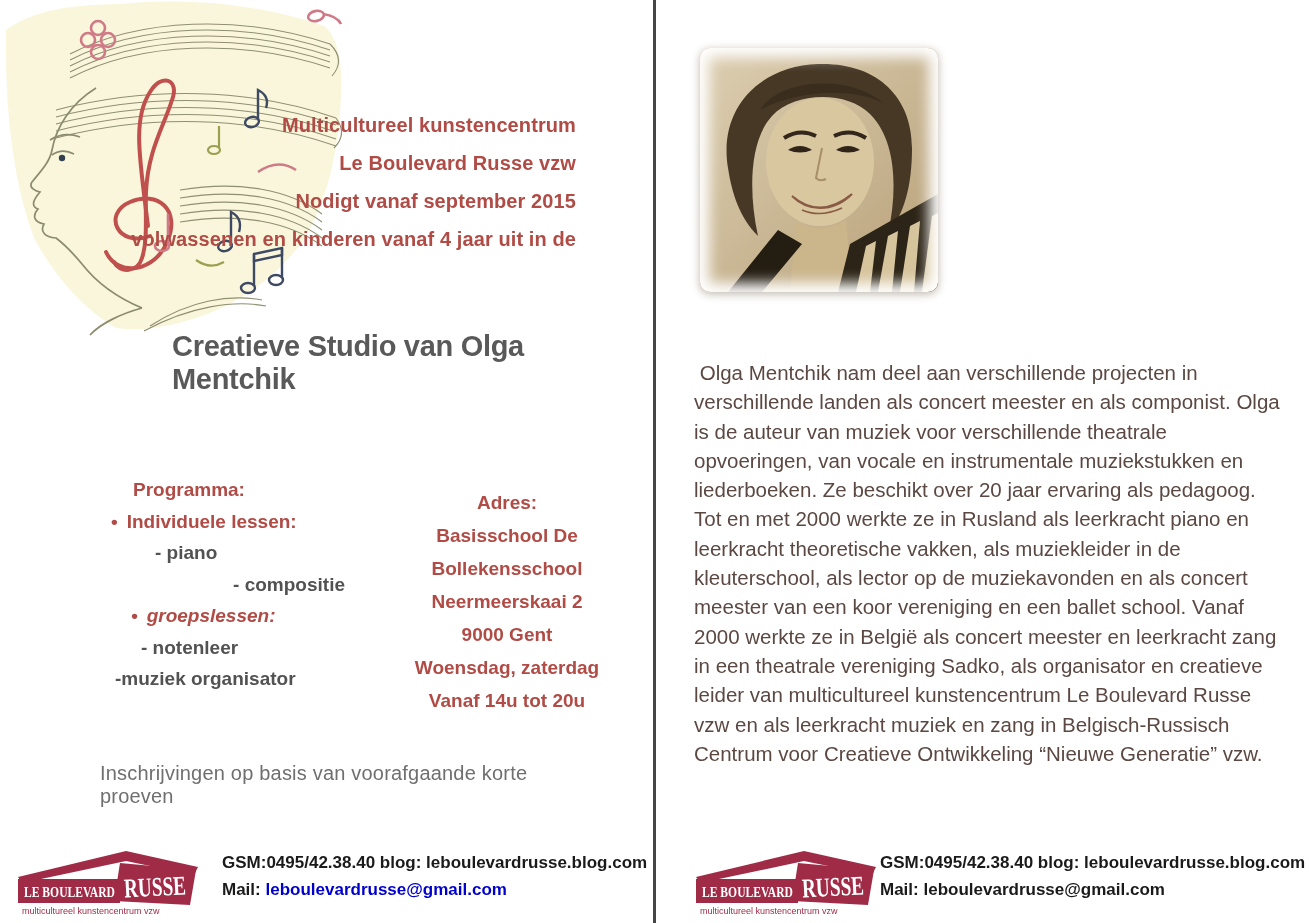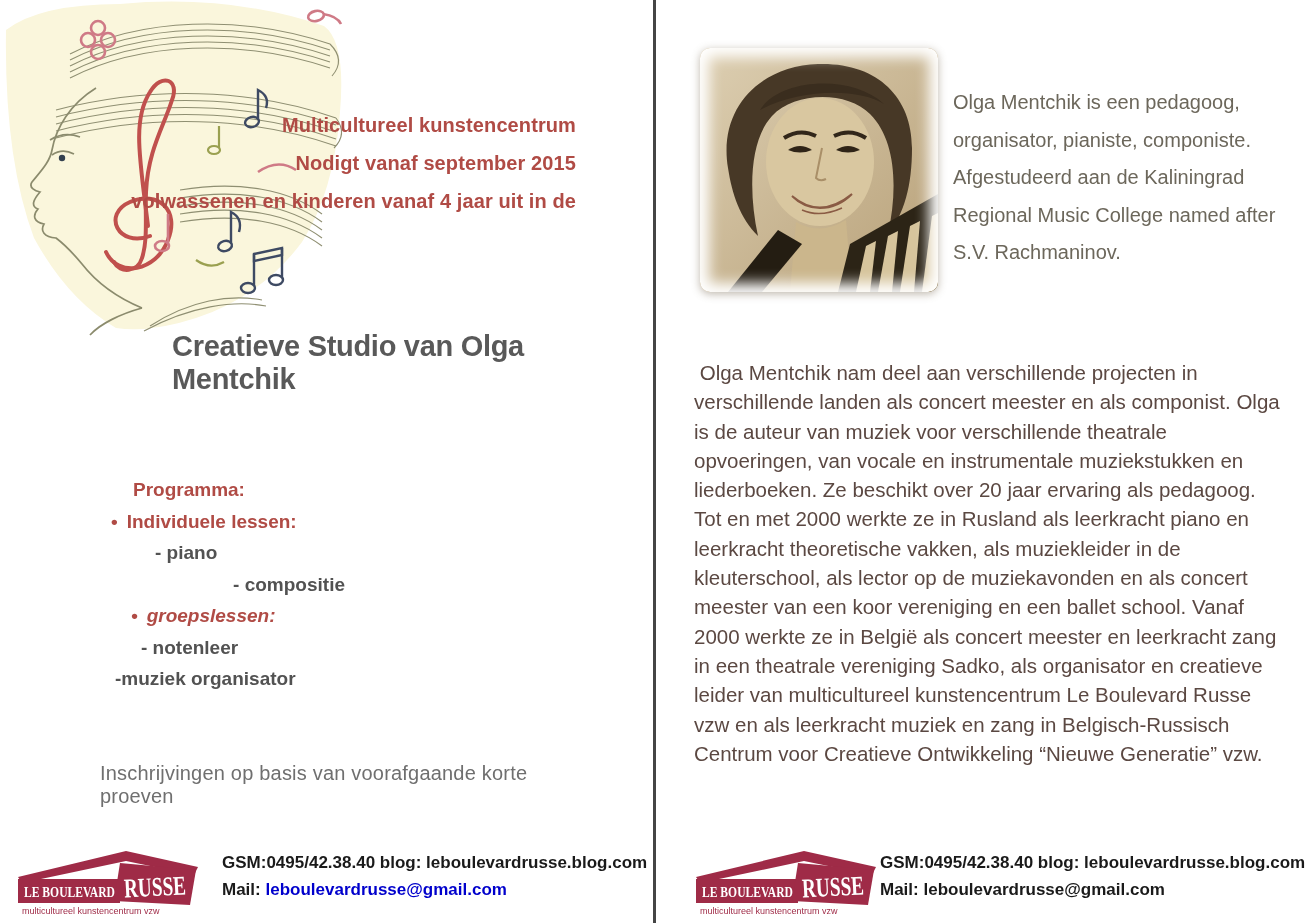--- a/index.html
+++ b/index.html
@@ -120,36 +120,45 @@
             <ellipse cx="214" cy="150" rx="6" ry="4"></ellipse>
               <path d="M219,148 V126"></path>
             <path d="M196,260 q14,10 28,2"></path>
           </g>
         </g>
       </svg>
     </div>
 
     <div class="invite">
       <div>Multicultureel kunstencentrum</div>
+      <div>Le Boulevard Russe vzw</div>
       <div>Nodigt vanaf september 2015</div>
       <div>volwassenen en kinderen vanaf 4 jaar uit in de</div>
     </div>
 
     <div class="doc-title">Creatieve Studio van Olga Mentchik</div>
 
     <div class="prog">
       <div class="prog-row red p0">Programma:</div>
       <div class="prog-row red p1"><span class="bl">•</span><span>Individuele lessen:</span></div>
       <div class="prog-row p2"><span>- piano</span></div>
       <div class="prog-row p3"><span>- compositie</span></div>
       <div class="prog-row red p4"><span class="bl">•</span><span>groepslessen:</span></div>
       <div class="prog-row p5"><span>- notenleer</span></div>
       <div class="prog-row p6"><span>-muziek organisator</span></div>
     </div>
 
+    <div class="adres">
+      <div>Adres:</div>
+      <div>Basisschool De Bollekensschool</div>
+      <div>Neermeerskaai 2</div>
+      <div>9000 Gent</div>
+      <div>Woensdag, zaterdag</div>
+      <div>Vanaf 14u tot 20u</div>
+    </div>
 
     <div class="note">Inschrijvingen op basis van voorafgaande korte&nbsp; proeven</div>
 
     <div class="logo-box" style="left:8px;top:843px;">
       <svg width="205" height="74" viewBox="0 0 205 74">
         <polygon class="maroon" points="10,34 118,8 190,24 186,32 118,18 14,40"></polygon>
         <rect class="maroon" x="10" y="36" width="102" height="24"></rect>
         <polygon class="maroon" points="112,20 188,27 182,62 106,58"></polygon>
         <text x="16" y="54" font-family="Liberation Serif, serif" font-weight="bold" font-size="15" fill="#ffffff" textLength="91" lengthAdjust="spacingAndGlyphs">LE BOULEVARD</text>
         <text x="116" y="53" font-family="Liberation Serif, serif" font-weight="bold" font-size="27" fill="#ffffff" textLength="62" lengthAdjust="spacingAndGlyphs" transform="rotate(-3 145 45)">RUSSE</text>
@@ -190,21 +199,20 @@
         <g>
           <polygon points="138,244 150,196 238,146 238,244" fill="#2c2416"></polygon>
           <polygon points="156,244 166,198 176,193 170,244" fill="#d6c49c"></polygon>
           <polygon points="178,244 188,188 198,183 192,244" fill="#d6c49c"></polygon>
           <polygon points="200,244 210,178 220,173 214,244" fill="#d6c49c"></polygon>
           <polygon points="222,244 232,168 238,165 238,244" fill="#d6c49c"></polygon>
         </g>
       </svg>
     </div>
 
-    <div class="bio-intro">Olga Mentchik is een pedagoog, organisator, pianiste, componiste. Afgestudeerd aan de Kaliningrad Regional Music College named after S.V. Rachmaninov.</div>
 
     <div class="bio-body">&nbsp;Olga Mentchik nam deel aan verschillende projecten in verschillende landen als concert meester en als componist. Olga is de auteur van muziek voor verschillende theatrale opvoeringen, van vocale en instrumentale muziekstukken en liederboeken. Ze beschikt over 20 jaar ervaring als pedagoog. Tot en met 2000 werkte ze in Rusland als leerkracht piano en leerkracht theoretische vakken, als muziekleider in de kleuterschool, als lector op de muziekavonden en als concert meester van een koor vereniging en een ballet school. Vanaf 2000 werkte ze in België als concert meester en leerkracht zang in een theatrale vereniging Sadko, als organisator en creatieve leider van multicultureel kunstencentrum Le Boulevard Russe vzw en als leerkracht muziek en zang in Belgisch-Russisch Centrum voor Creatieve Ontwikkeling “Nieuwe Generatie” vzw.</div>
 
     <div class="logo-box" style="left:28px;top:843px;">
       <svg width="205" height="74" viewBox="0 0 205 74">
         <polygon class="maroon" points="10,34 118,8 190,24 186,32 118,18 14,40"></polygon>
         <rect class="maroon" x="10" y="36" width="102" height="24"></rect>
         <polygon class="maroon" points="112,20 188,27 182,62 106,58"></polygon>
         <text x="16" y="54" font-family="Liberation Serif, serif" font-weight="bold" font-size="15" fill="#ffffff" textLength="91" lengthAdjust="spacingAndGlyphs">LE BOULEVARD</text>
         <text x="116" y="53" font-family="Liberation Serif, serif" font-weight="bold" font-size="27" fill="#ffffff" textLength="62" lengthAdjust="spacingAndGlyphs" transform="rotate(-3 145 45)">RUSSE</text>

